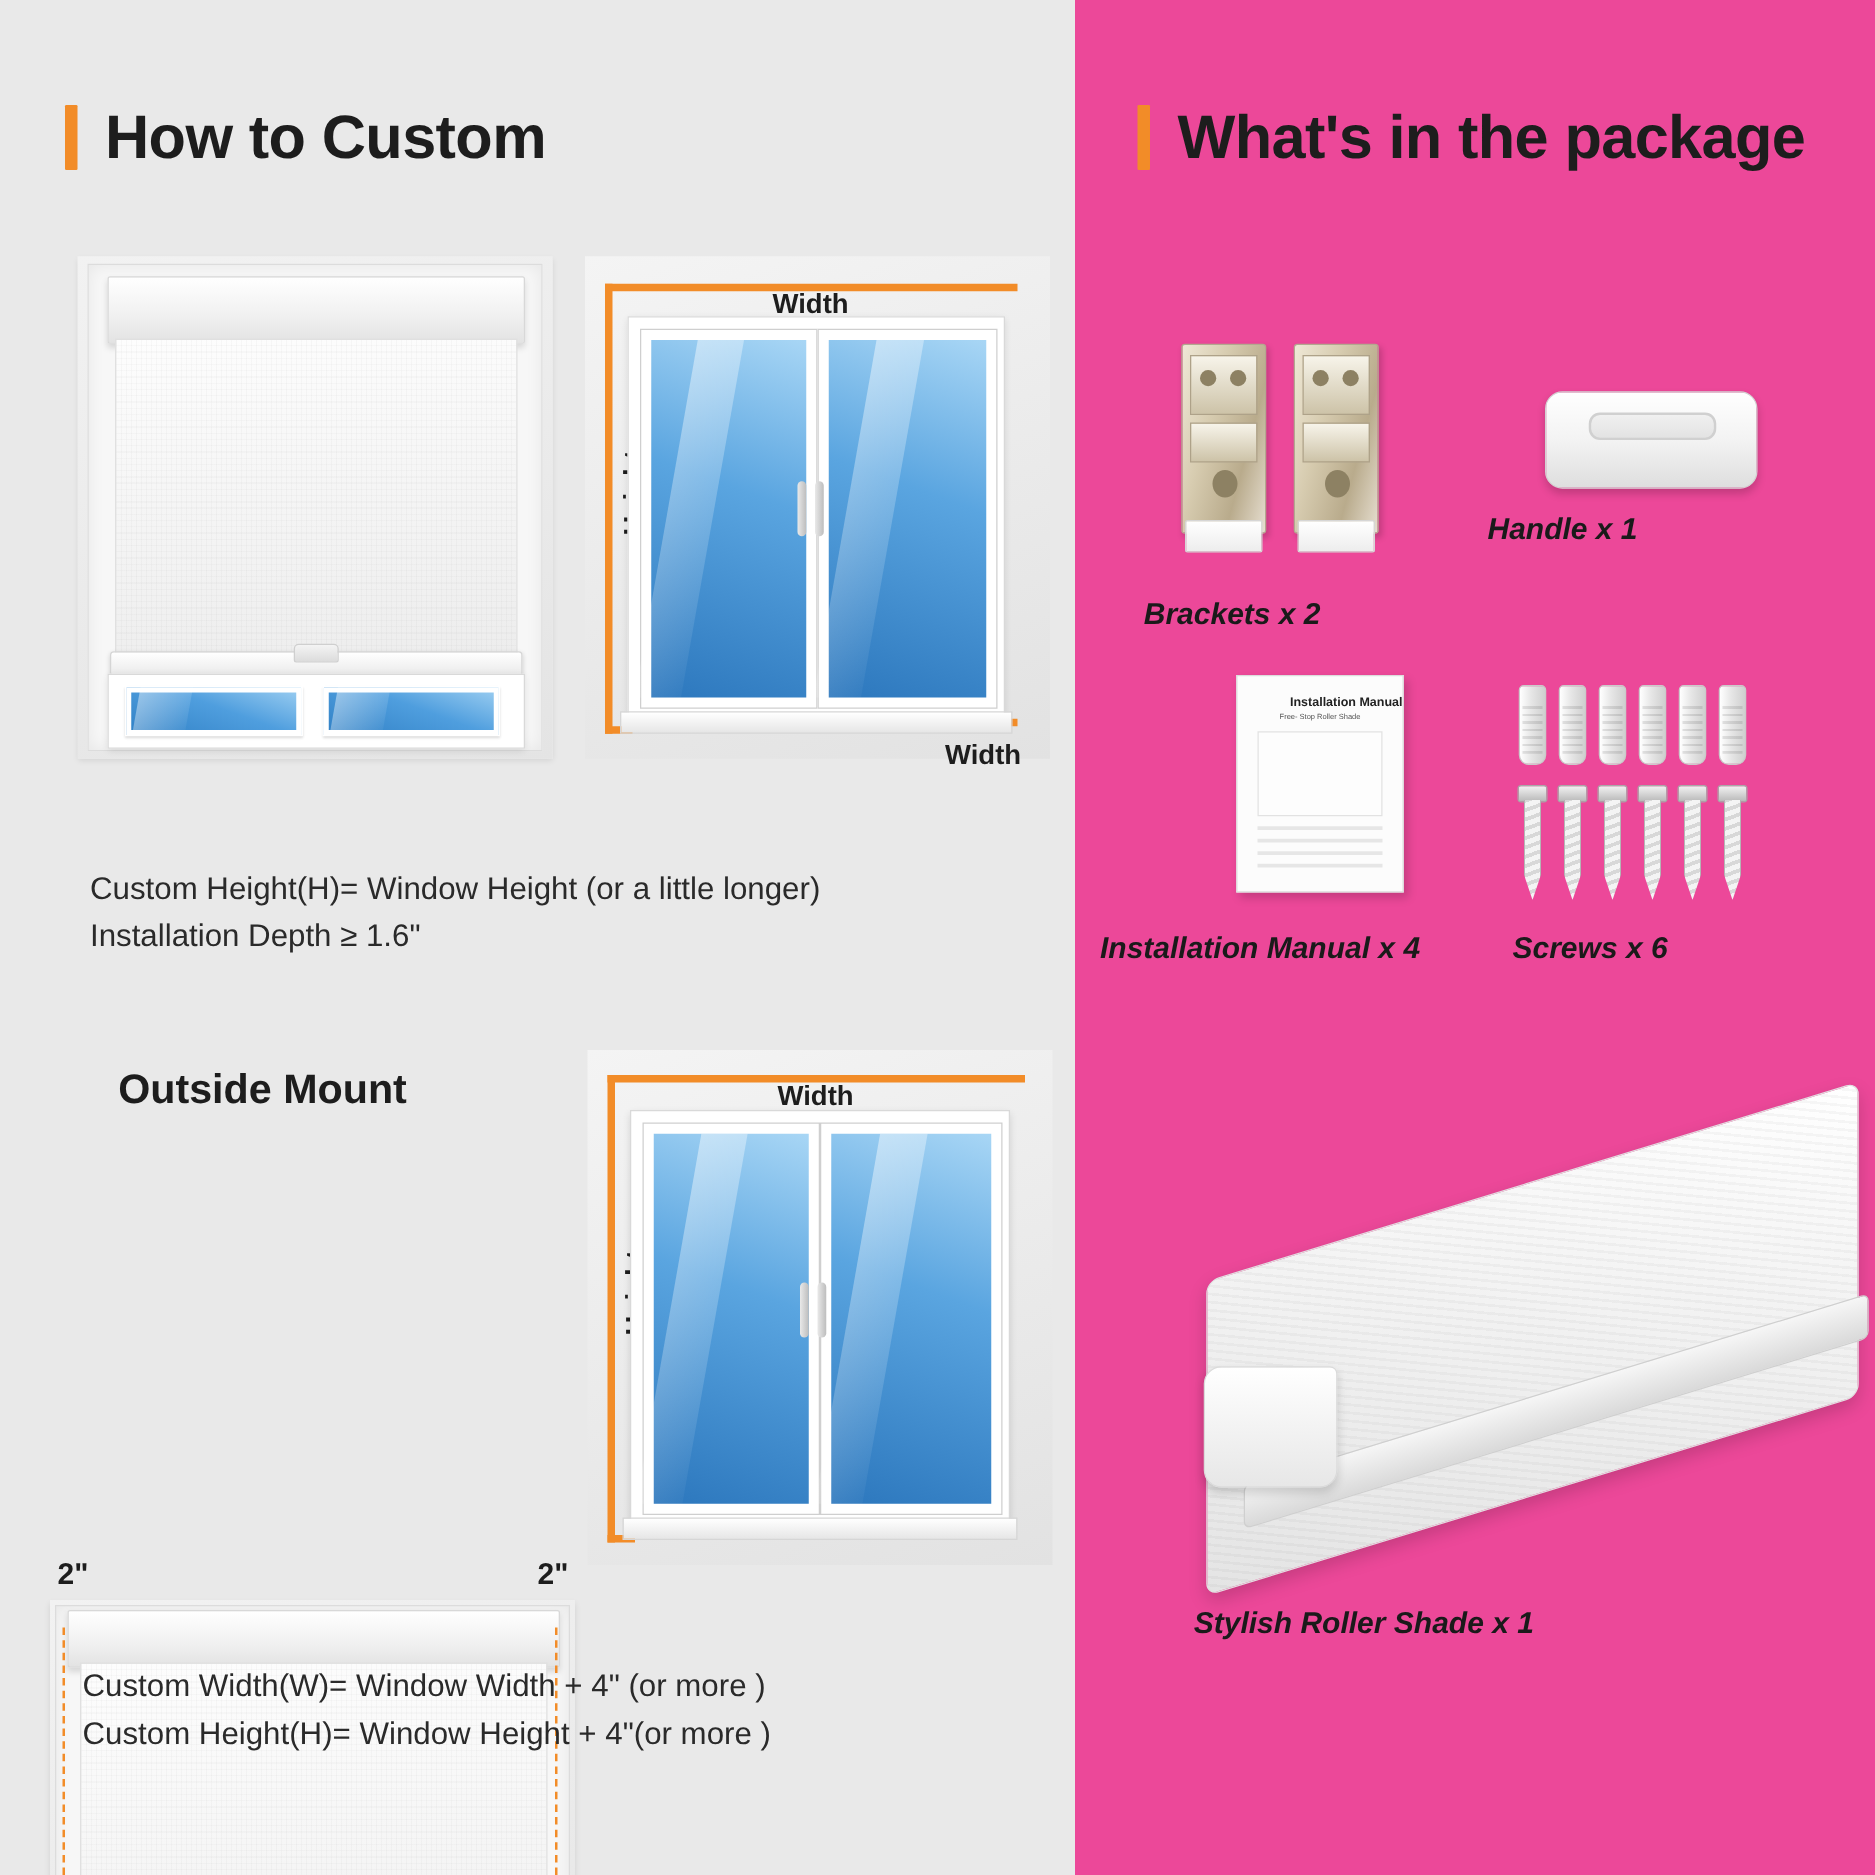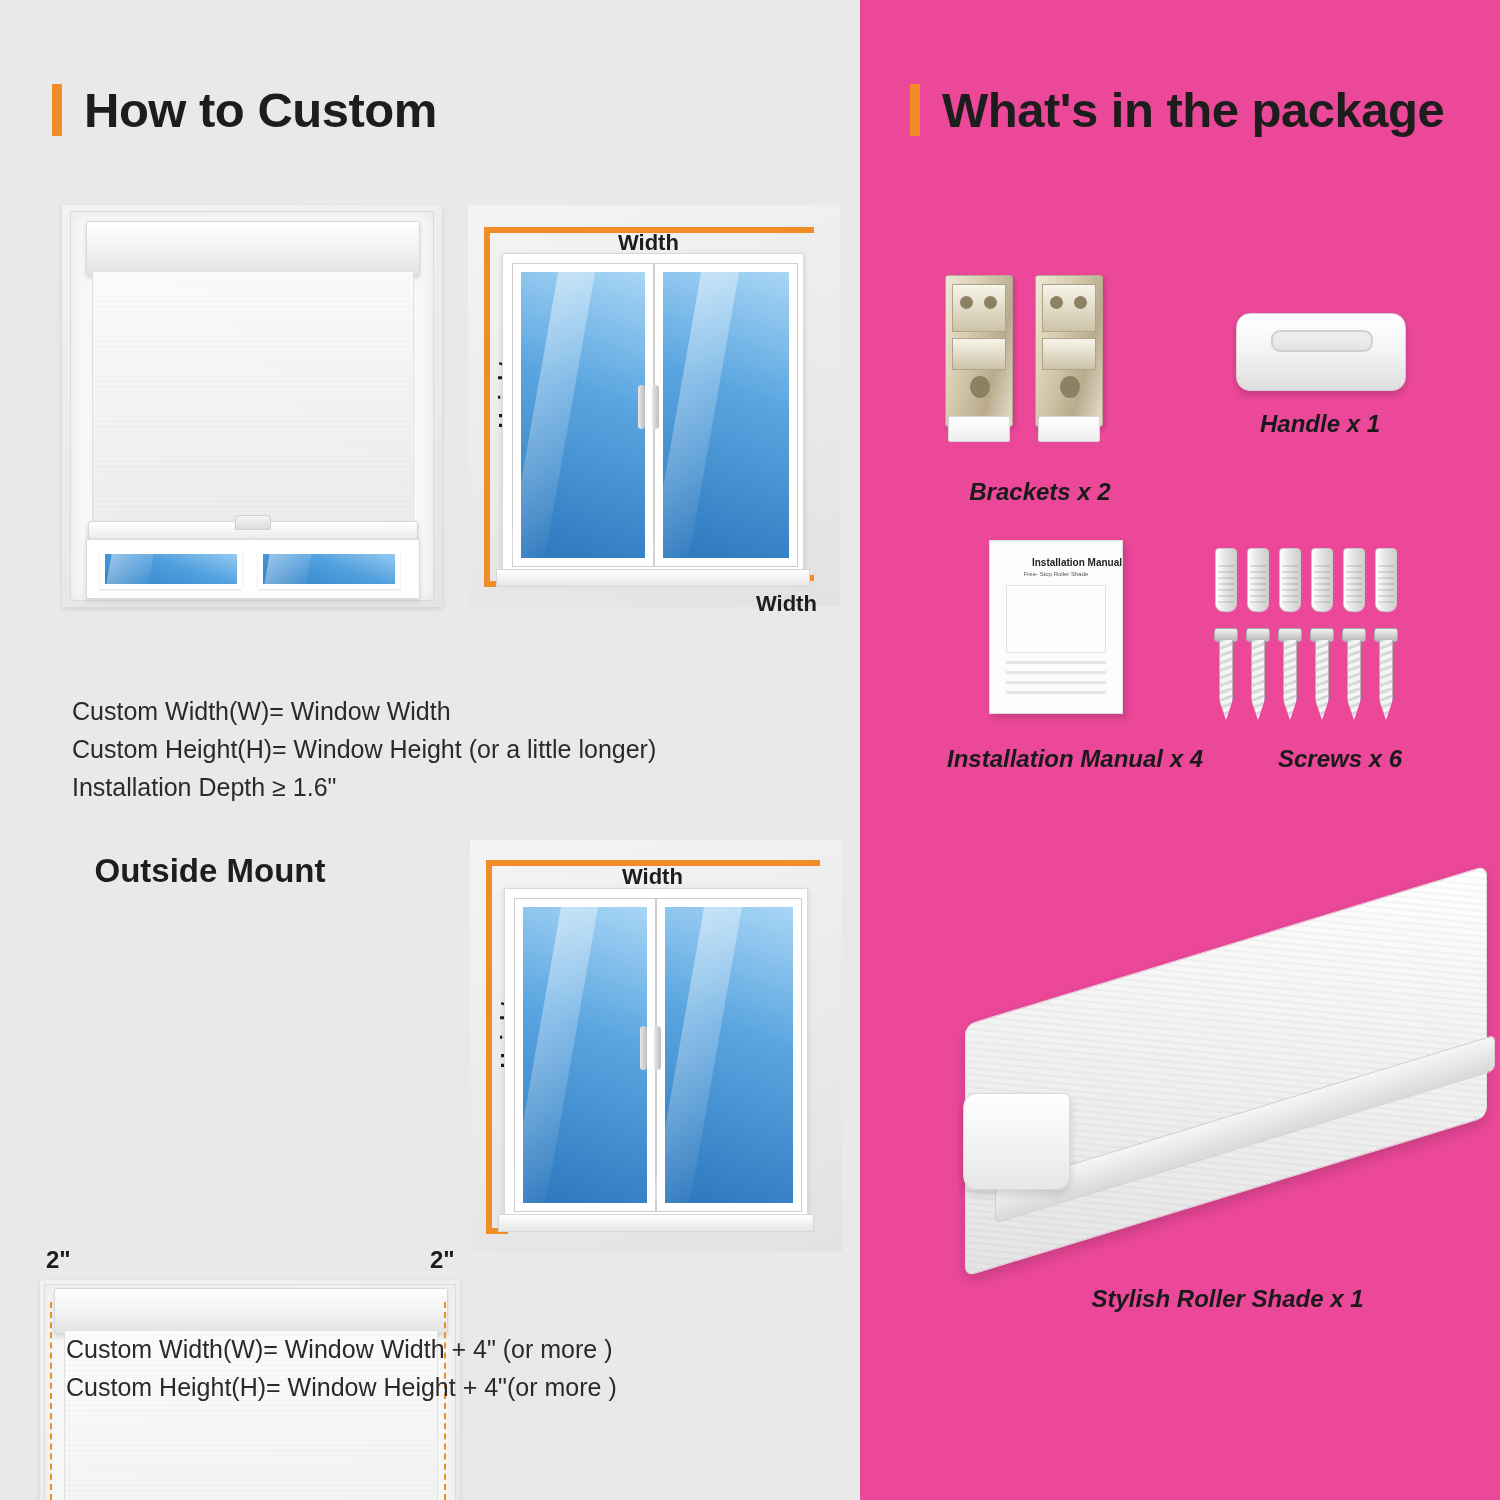--- a/index.html
+++ b/index.html
@@ -189,21 +189,21 @@
 
   
   .pkg-item { position: absolute; }
   .pkg-caption {
     position: absolute;
     font-size: 24px;
     font-weight: bold;
     font-style: italic;
     color: #1a1a1a;
     white-space: nowrap;
-    text-align: center;
+    text-align: left;
   }
   .bracket {
     position: absolute;
     width: 66px;
     height: 150px;
     background: linear-gradient(105deg,#efe8d6 0%, #d7ccb0 35%, #b9ab8c 70%, #e6ded0 100%);
     border: 1px solid #b3a88f;
     border-radius: 3px;
     box-shadow: 2px 3px 5px rgba(0,0,0,0.18);
   }
@@ -412,21 +412,20 @@
         </div>
       </div>
       <div class="handle-bar" style="left:170px; top:180px;"></div>
       <div class="handle-bar" style="left:184px; top:180px;"></div>
       <div class="sill" style="left:28px; top:364px; width:312px; height:16px;"></div>
     </div>
 
     <div class="mount-title" style="left:62px; top:630px; width:380px;">Inside Mount</div>
 
     <div class="mount-block" style="left:72px; top:692px;">
-      <div class="spec-line">Custom Width(W)= Window Width</div>
       <div class="spec-line">Custom Height(H)= Window Height (or a little longer)</div>
       <div class="spec-line">Installation Depth ≥ 1.6"</div>
     </div>
 
     <div class="shade-illus" style="left:40px; top:840px; width:420px; height:412px;">
       <div class="wall-frame" style="left:4px; top:4px; right:4px; bottom:4px;"></div>
       <div class="valance" style="left:14px; top:8px; width:392px; height:44px;"></div>
       <div class="fabric" style="left:24px; top:50px; width:372px; height:330px;"></div>
 
       <div class="dash-v" style="left:10px; top:22px; height:380px;"></div>

